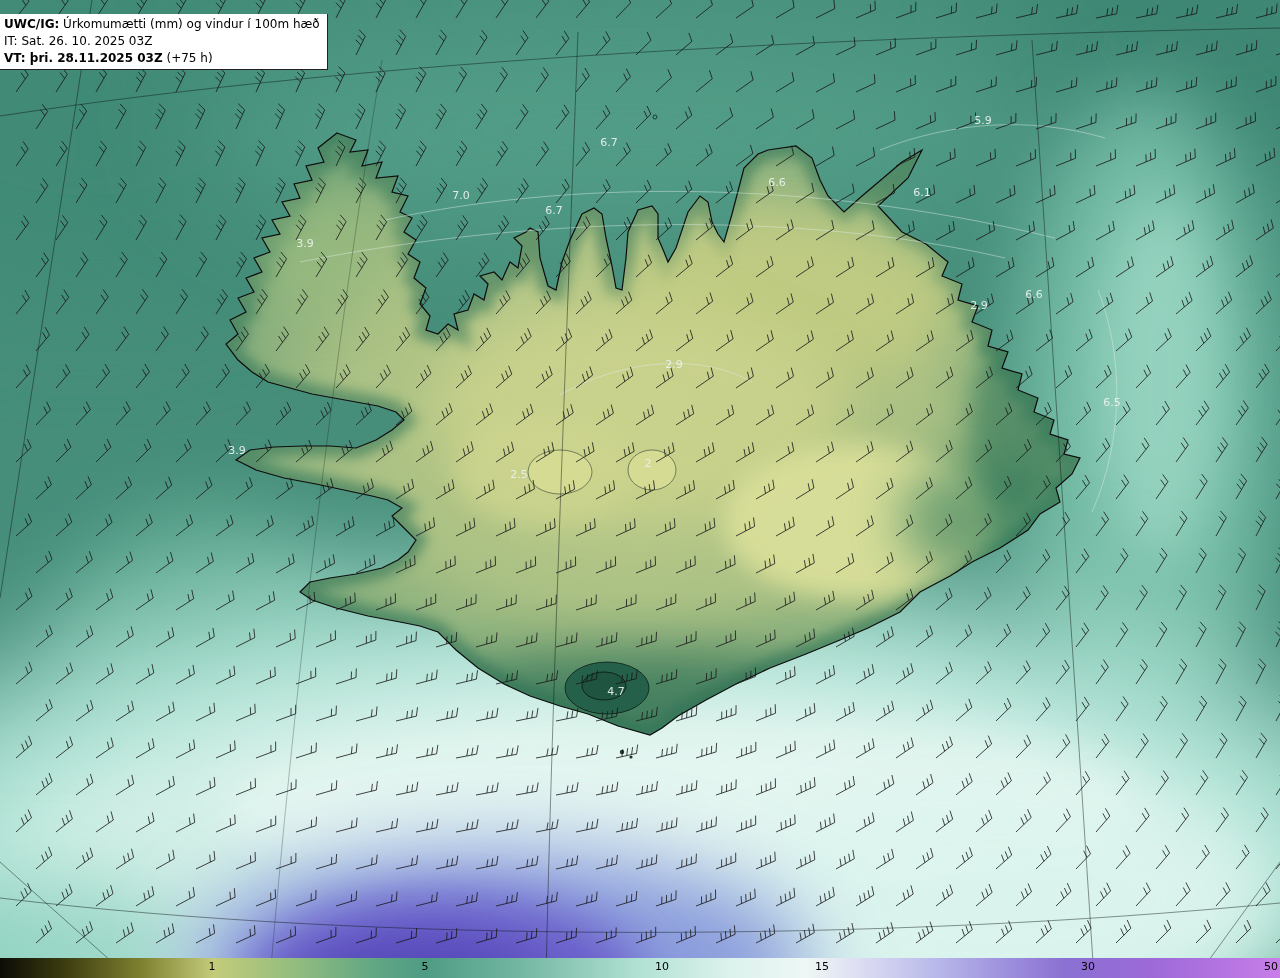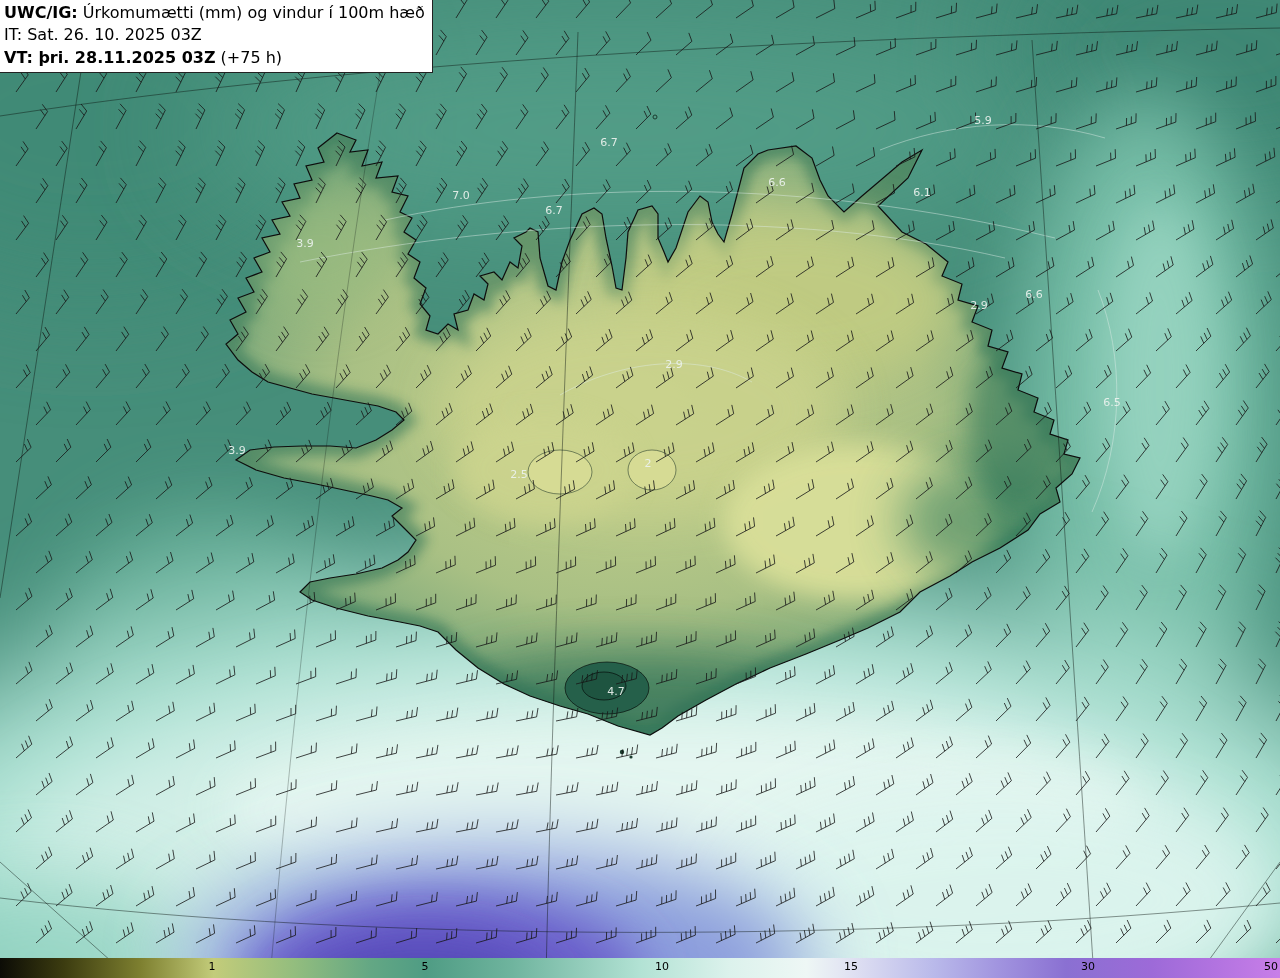--- a/index.html
+++ b/index.html
@@ -2,24 +2,24 @@
 <html><head>
 <meta charset="utf-8">
 <style>
   html,body{margin:0;padding:0;background:#222;}
   .viewport{
     position:relative;width:1280px;height:978px;overflow:hidden;
     background:#468e7a;font-family:"DejaVu Sans",sans-serif;
   }
   svg.map{position:absolute;left:0;top:0;}
   .title-box{
-    position:absolute;top:0;left:0;z-index:5;
+    position:absolute;top:14px;left:0;z-index:5;
     background:#ffffff;color:#000;
     border-right:1px solid #222;border-bottom:1px solid #222;
-    padding:2px 7px 3px 4px;font-size:16px;line-height:1.4;
+    padding:2px 7px 3px 4px;font-size:12px;line-height:1.4;
     white-space:nowrap;
   }
   .title-box b{font-weight:bold;}
   .colorbar{position:absolute;left:0;bottom:0;width:1280px;height:20px;z-index:6;}
   .colorbar-gradient{position:absolute;left:0;top:0;right:0;bottom:0;}
   .cb-tick{
     position:absolute;top:2px;transform:translateX(-50%);
     font-size:11px;color:#000;font-family:"DejaVu Sans",sans-serif;
   }
   .contour-label{
@@ -156,19 +156,19 @@
       <b>VT: þri. 28.11.2025 03Z</b><span> (+75 h)</span>
     </div>
   </div>
 
   <div class="colorbar">
     <div class="colorbar-gradient" style="background: linear-gradient(90deg, rgb(12, 12, 6) 0%, rgb(60, 60, 16) 5%, rgb(126, 128, 48) 11%, rgb(195, 204, 122) 16.7%, rgb(147, 189, 126) 23%, rgb(99, 167, 132) 29%, rgb(79, 156, 132) 33.3%, rgb(111, 180, 158) 40%, rgb(151, 207, 190) 46%, rgb(178, 226, 212) 50%, rgb(220, 242, 236) 57%, rgb(238, 247, 245) 63%, rgb(223, 224, 242) 66.7%, rgb(185, 185, 234) 73%, rgb(161, 148, 223) 78%, rgb(138, 112, 210) 83.3%, rgb(157, 106, 216) 90%, rgb(178, 115, 224) 95%, rgb(200, 126, 232) 100%);"></div>
     <div id="colorbar-ticks">
         <span class="cb-tick" style="left: 212px;">1</span>
         <span class="cb-tick" style="left: 425px;">5</span>
         <span class="cb-tick" style="left: 638px; margin-left: 24px;">10</span>
-        <span class="cb-tick" style="left: 851px;">15</span>
+        <span class="cb-tick" style="left: 822px;">15</span>
         <span class="cb-tick" style="left: 1088px;">30</span>
         <span class="cb-tick" style="left: 1271px;">50</span>
       </div>
   </div>
 
 </div>
 
 </body></html>

